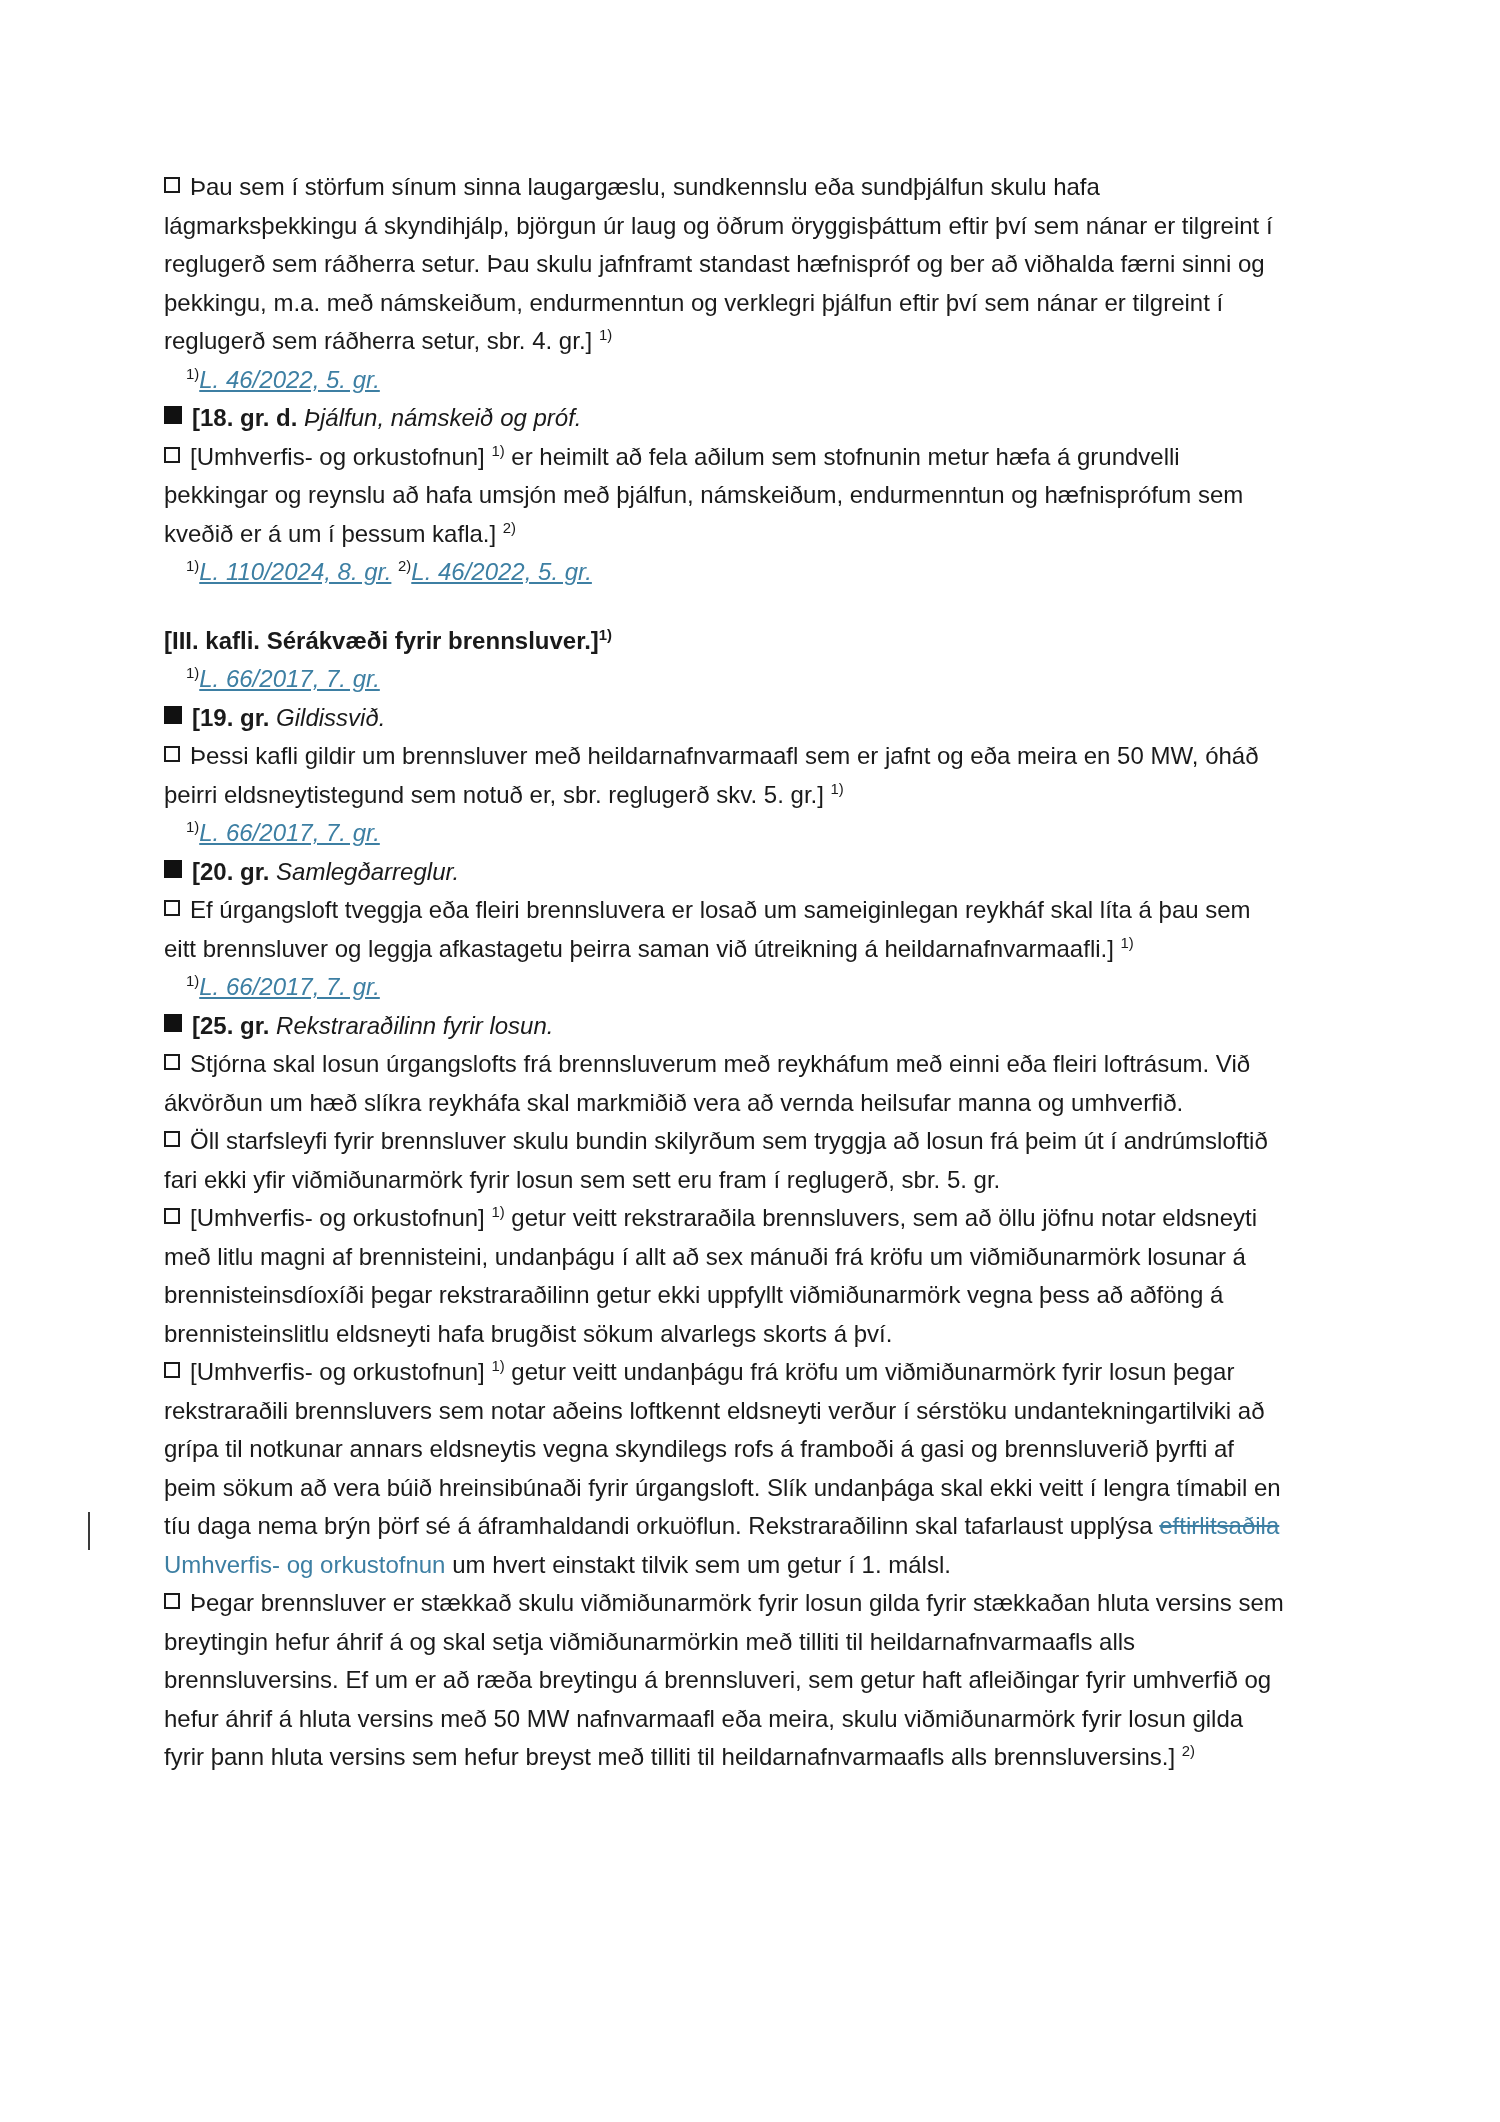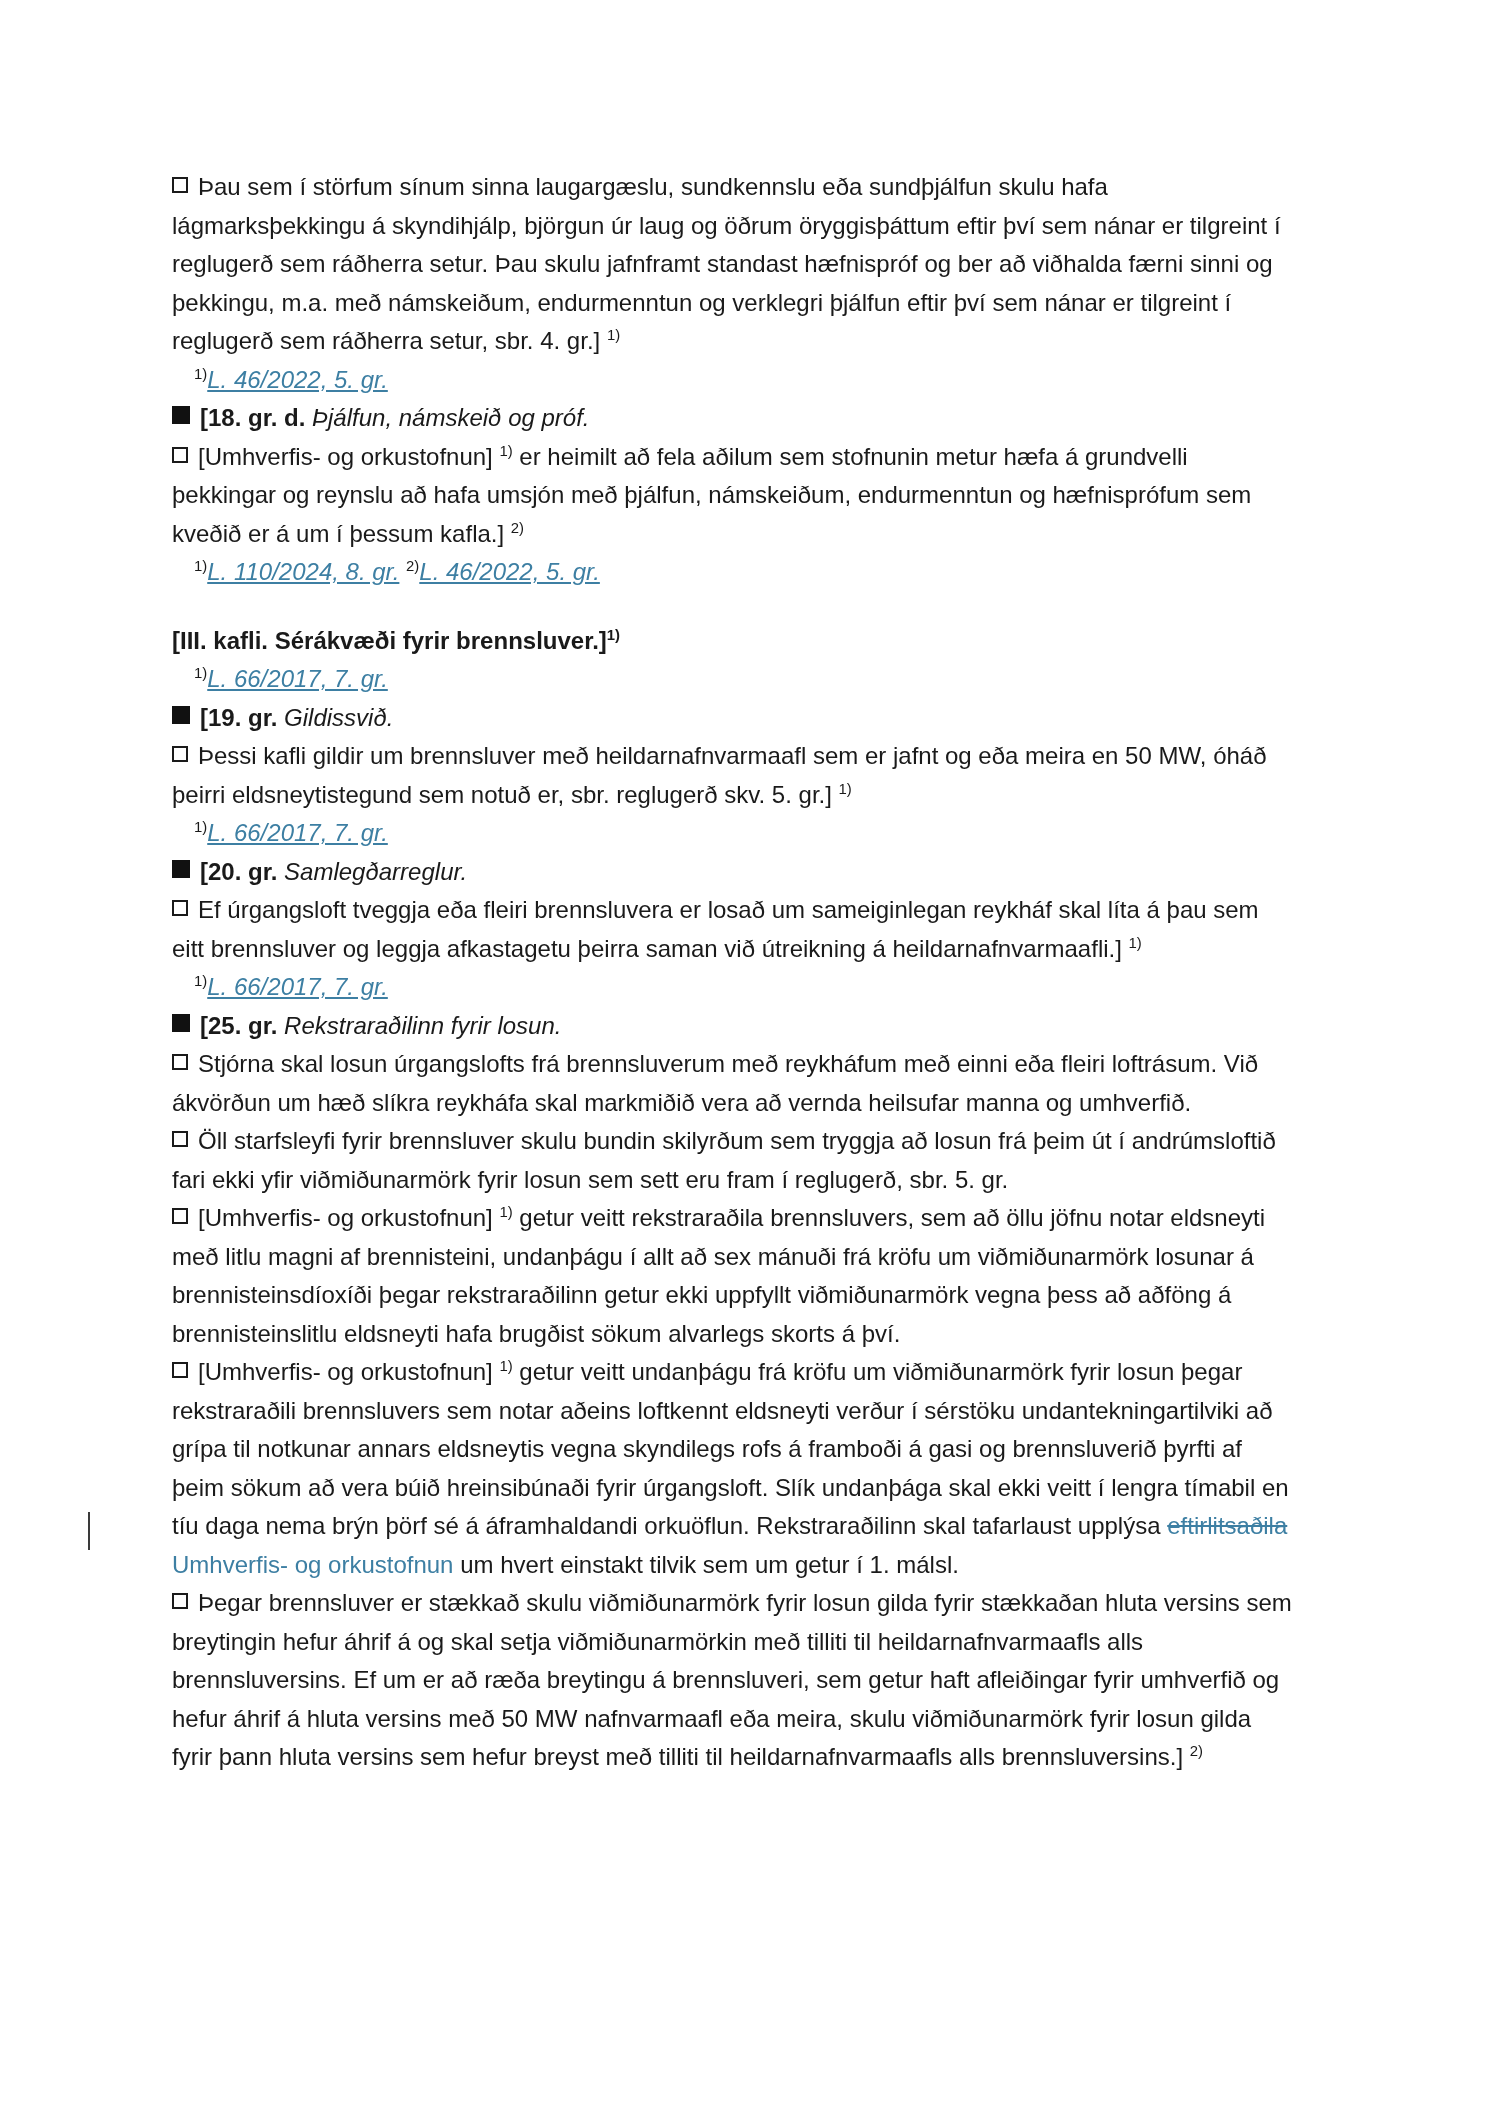--- a/index.html
+++ b/index.html
@@ -12,21 +12,21 @@
     color: #1a1a1a;
     overflow: hidden;
   }
   .page {
     position: absolute;
     inset: 0;
     background: #ffffff;
   }
   .doc {
     position: absolute;
-    left: 172px;
+    left: 164px;
     top: 168px;
     width: 1122px;
     font-size: 24px;
     line-height: 38.5px;
     text-align: left;
   }
   p.block { margin: 0; }
   p.chapter { font-weight: bold; margin-top: 30px; }
   p.ref { padding-left: 22px; }
   .b { font-weight: 700; }

